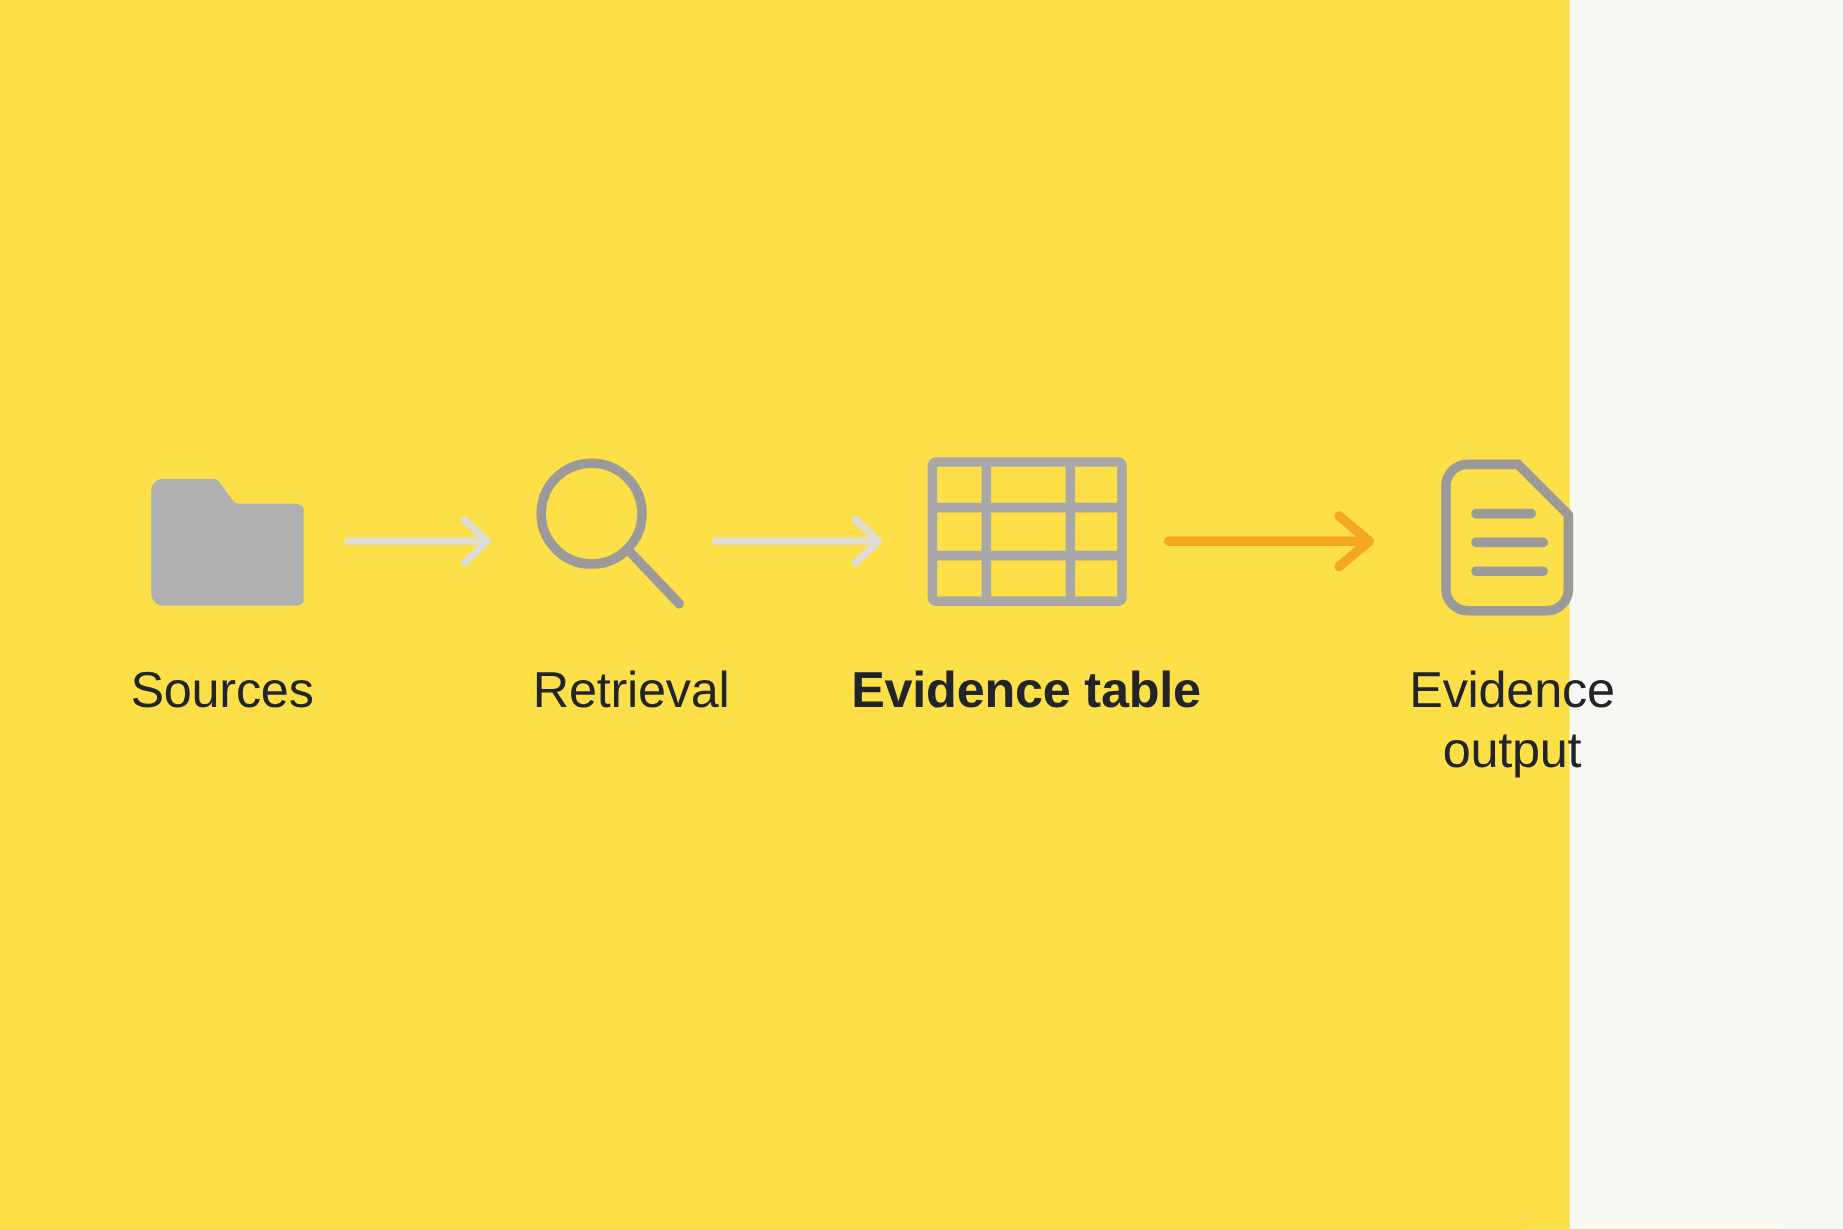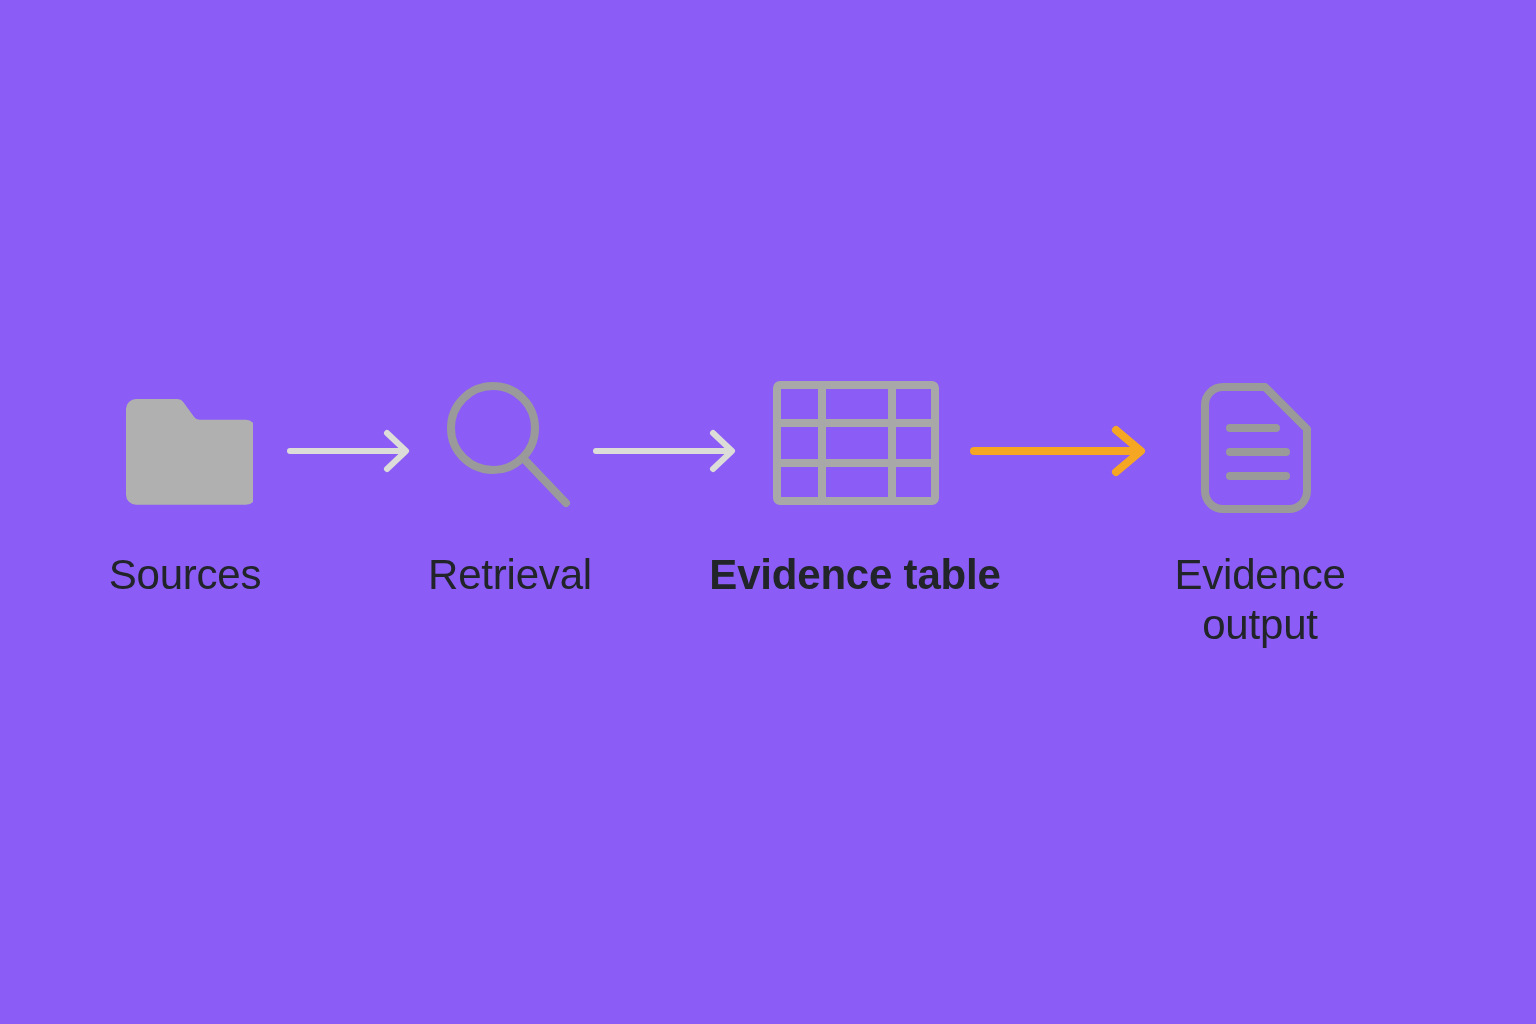--- a/index.html
+++ b/index.html
@@ -9,23 +9,23 @@
   body {
     width: 1536px;
     height: 1024px;
     background: #f8f8f5;
     font-family: "Liberation Sans", sans-serif;
     overflow: hidden;
   }
 
   #canvas {
     position: relative;
-    width: 1536px;
+    width: 1308px;
     height: 1024px;
-    background: #8b5cf6;
+    background: #fde047;
   }
 
   
   .pipeline {
     position: absolute;
     left: 0;
     top: 0;
     width: 1536px;
     height: 1024px;
   }
@@ -57,21 +57,21 @@
   #node-retrieval  { left: 385px;  top: 380px; width: 250px; }
   #node-evidence   { left: 705px;  top: 380px; width: 300px; }
   #node-output     { left: 1130px; top: 380px; width: 260px; }
 
   #icon-sources    { left: 59px;   top: 19px;  width: 134px; height: 106px; }
   #icon-retrieval  { left: 60px;   top: 0px;   width: 130px; height: 136px; }
   #icon-evidence   { left: 67px;   top: 0px;   width: 168px; height: 126px; }
   #icon-output     { left: 70px;   top: 2px;   width: 112px; height: 132px; }
 
   #label-sources   { left: 0;   top: 170px; width: 250px; }
-  #label-retrieval { left: 0;   top: 170px; width: 250px; }
+  #label-retrieval { left: 16px;   top: 170px; width: 250px; }
   #label-evidence  { left: 0;   top: 170px; width: 300px; font-weight: bold; }
   #label-output    { left: 0;   top: 170px; width: 260px; }
 
   
   .arrow {
     position: absolute;
   }
   #arrow-1 { left: 286px; top: 428px; width: 130px; height: 46px; }
   #arrow-2 { left: 592px; top: 428px; width: 150px; height: 46px; }
   #arrow-3 { left: 968px; top: 424px; width: 185px; height: 54px; }

